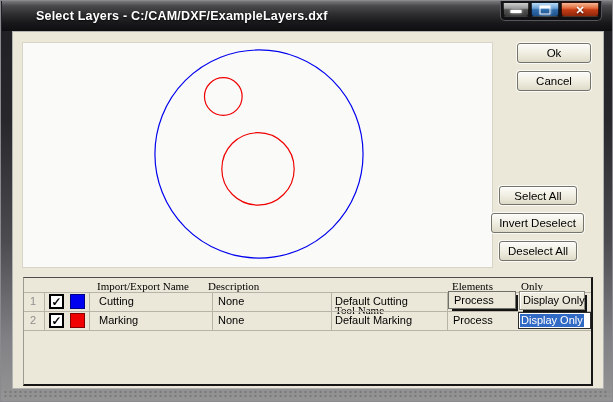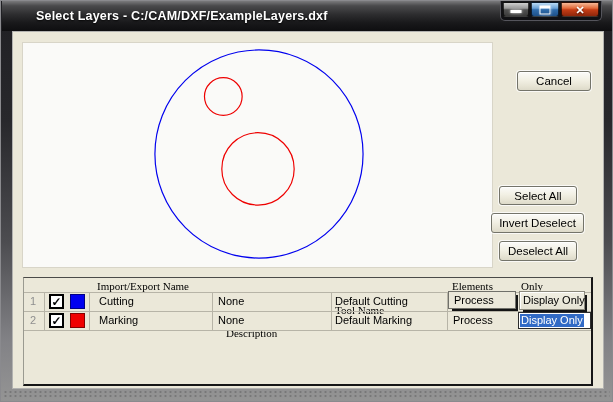--- a/index.html
+++ b/index.html
@@ -118,29 +118,30 @@
   <div class="client"></div>
 
   <div class="canvas">
     <svg xmlns="http://www.w3.org/2000/svg" viewBox="0 0 471 226">
         <circle cx="237" cy="112" r="105" fill="none" stroke="#0000ee" stroke-width="1.2"></circle>
         <circle cx="201" cy="54" r="19" fill="none" stroke="#ee0000" stroke-width="1.2"></circle>
         <circle cx="236" cy="127" r="36.5" fill="none" stroke="#ee0000" stroke-width="1.2"></circle>
       </svg>
   </div>
 
+  <div class="btn btn-ok">Ok</div>
   <div class="btn btn-cancel">Cancel</div>
   <div class="btn btn-selectall">Select All</div>
   <div class="btn btn-invert">Invert Deselect</div>
   <div class="btn btn-deselect">Deselect All</div>
 
   <div class="layer-table">
 
     <div class="hdr" style="left:73px;">Import/Export Name</div>
-    <div class="hdr" style="left:202px;margin-top:47px;">Description</div>
+    <div class="hdr" style="left:184px;">Description</div>
     <div class="hdr" style="left:311px;margin-top:24px;">Tool Name</div>
     <div class="hdr" style="left:428px;">Elements</div>
     <div class="hdr" style="left:497px;">Only</div>
 
     <div class="hline" style="top:14px;"></div>
     <div class="hline" style="top:33px;"></div>
     <div class="hline" style="top:52px;"></div>
     <div class="vline" style="left:20px;"></div>
     <div class="vline" style="left:65px;"></div>
     <div class="vline" style="left:188px;"></div>

